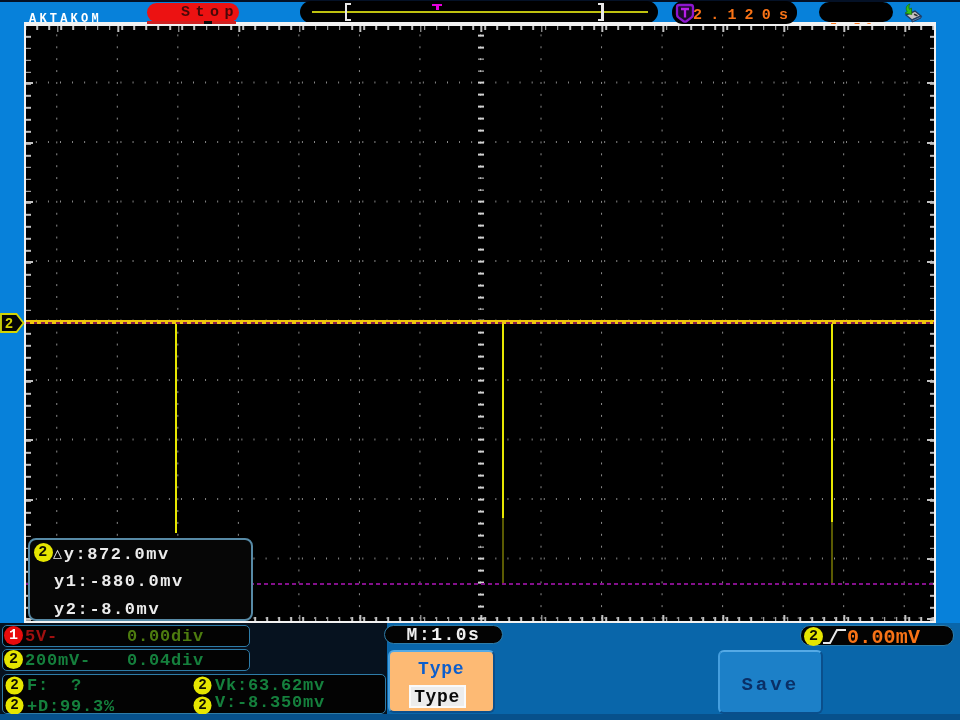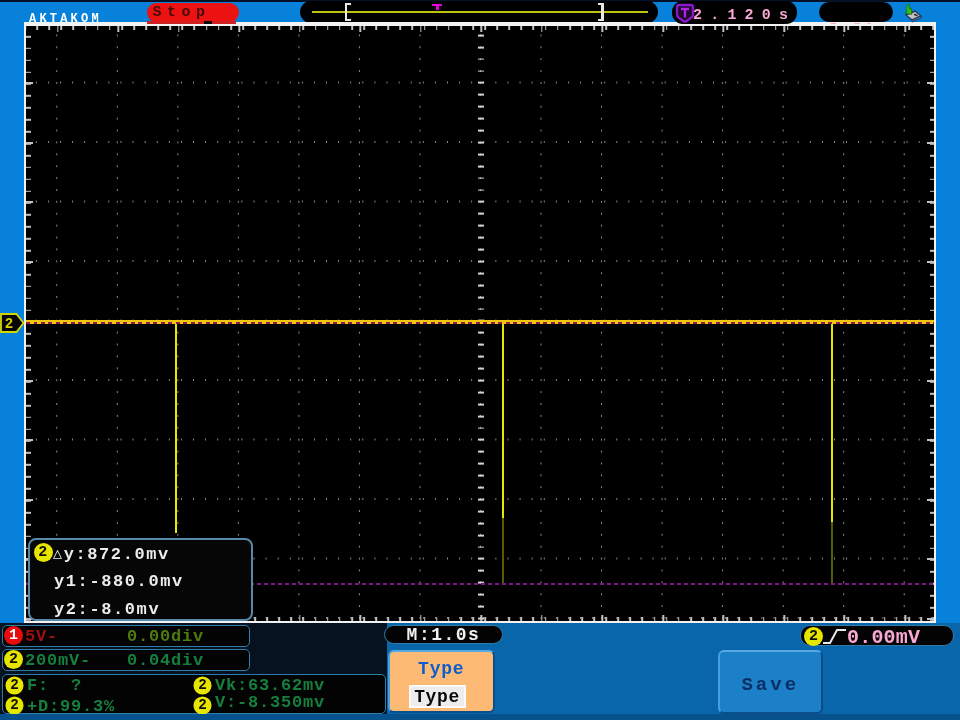--- a/index.html
+++ b/index.html
@@ -1,23 +1,23 @@
 <!DOCTYPE html>
 <html><head><meta charset="utf-8"><style>
 *{margin:0;padding:0;box-sizing:border-box}
 html,body{width:960px;height:720px;overflow:hidden}
 body{position:relative;background:#0781da;font-family:"Liberation Mono",monospace;font-weight:bold}
 .abs{position:absolute}
 .pill{position:absolute;background:#000;border-radius:11px}
-.wt{color:#f9a8d4}
+.wt{color:#f97316}
 .yt{color:#15803d}
 .circ{position:absolute;width:19px;height:19px;border-radius:50%;text-align:center;font-size:15px;line-height:19px}
 
 #aktakom{left:29px;top:12px;font-size:12px;letter-spacing:3.2px;color:#ffffff}
-#stop{left:147px;top:2.5px;width:92px;height:19px;border-radius:10px;background:#ec1212;text-align:left;color:#470909;font-size:15px;letter-spacing:5.5px;line-height:19px;text-indent:5.5px}
+#stop{left:147px;top:2.5px;width:92px;height:19px;border-radius:10px;background:#ec1212;text-align:right;color:#470909;font-size:15px;letter-spacing:5.5px;line-height:19px;text-indent:5.5px}
 #trigbar{left:300px;top:1px;width:358px;height:22px}
 #redbar{left:147px;top:21px;width:89px;height:3px;background:#d02020}
 #rednotch{left:57px;top:0;width:8px;height:3px;background:#0a0a0a}
 
 #grid{left:24px;top:24px;width:912px;height:599px;background:#000;border:2px solid #f2f2f2}
 #gridin{left:0;top:0;width:908px;height:595px;background-color:transparent;
 background-image:
  radial-gradient(circle,#8d8d8d 0 .7px,rgba(0,0,0,0) 1px),
  radial-gradient(circle,#8d8d8d 0 .7px,rgba(0,0,0,0) 1px);
 background-size:12.107px 59.5px,60.533px 11.9px;

